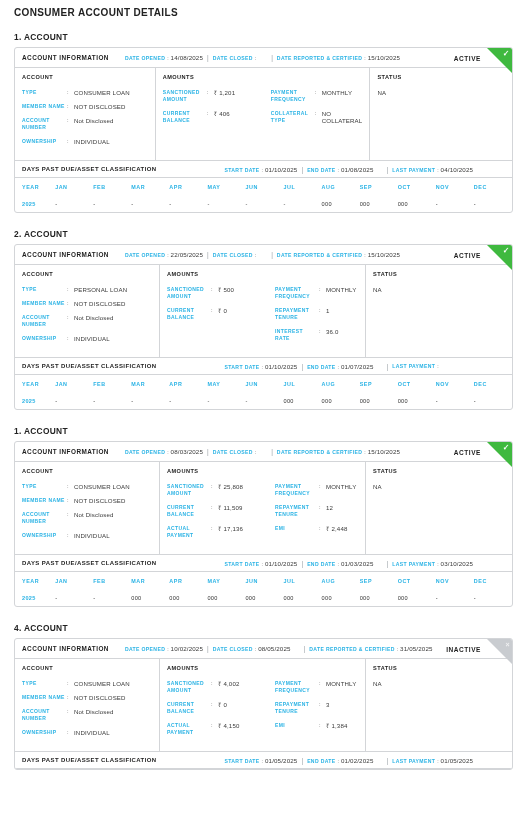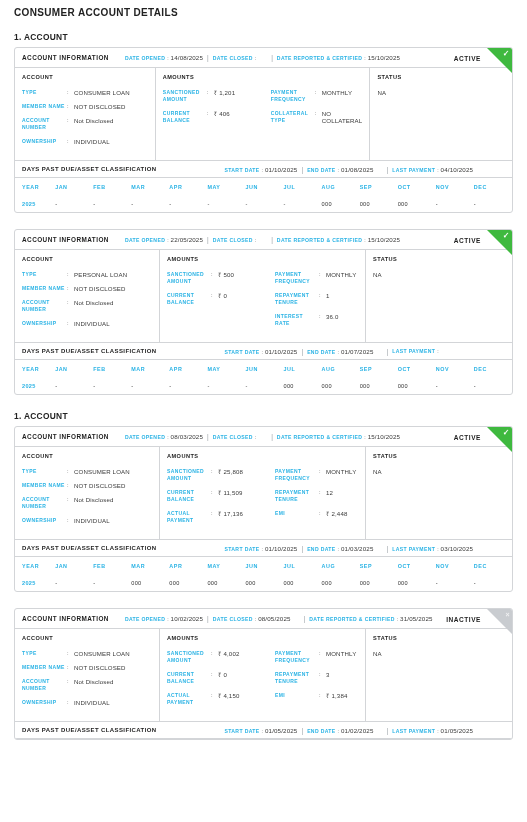--- a/index.html
+++ b/index.html
@@ -364,20 +364,21 @@
               <td class="mcol">000</td>
               <td class="mcol">000</td>
               <td class="mcol dash">-</td>
               <td class="mcol dash">-</td>
             </tr>
           </tbody>
         </table>
       </div>
     </div>
     <div class="account-block">
+      <div class="account-heading">2. ACCOUNT</div>
       <div class="card">
         <div class="info-bar">
           <span class="info-bar-title">ACCOUNT INFORMATION</span>
           <span class="spacer-a"></span>
           <div class="info-pair">
             <span class="info-key">DATE OPENED</span>
             <span class="info-colon">:</span>
             <span class="info-val">22/05/2025</span>
           </div>
           <span class="sep">|</span>
@@ -674,20 +675,21 @@
               <td class="mcol">000</td>
               <td class="mcol">000</td>
               <td class="mcol dash">-</td>
               <td class="mcol dash">-</td>
             </tr>
           </tbody>
         </table>
       </div>
     </div>
     <div class="account-block">
+      <div class="account-heading">4. ACCOUNT</div>
       <div class="card">
         <div class="info-bar">
           <span class="info-bar-title">ACCOUNT INFORMATION</span>
           <span class="spacer-a"></span>
           <div class="info-pair">
             <span class="info-key">DATE OPENED</span>
             <span class="info-colon">:</span>
             <span class="info-val">10/02/2025</span>
           </div>
           <span class="sep">|</span>

